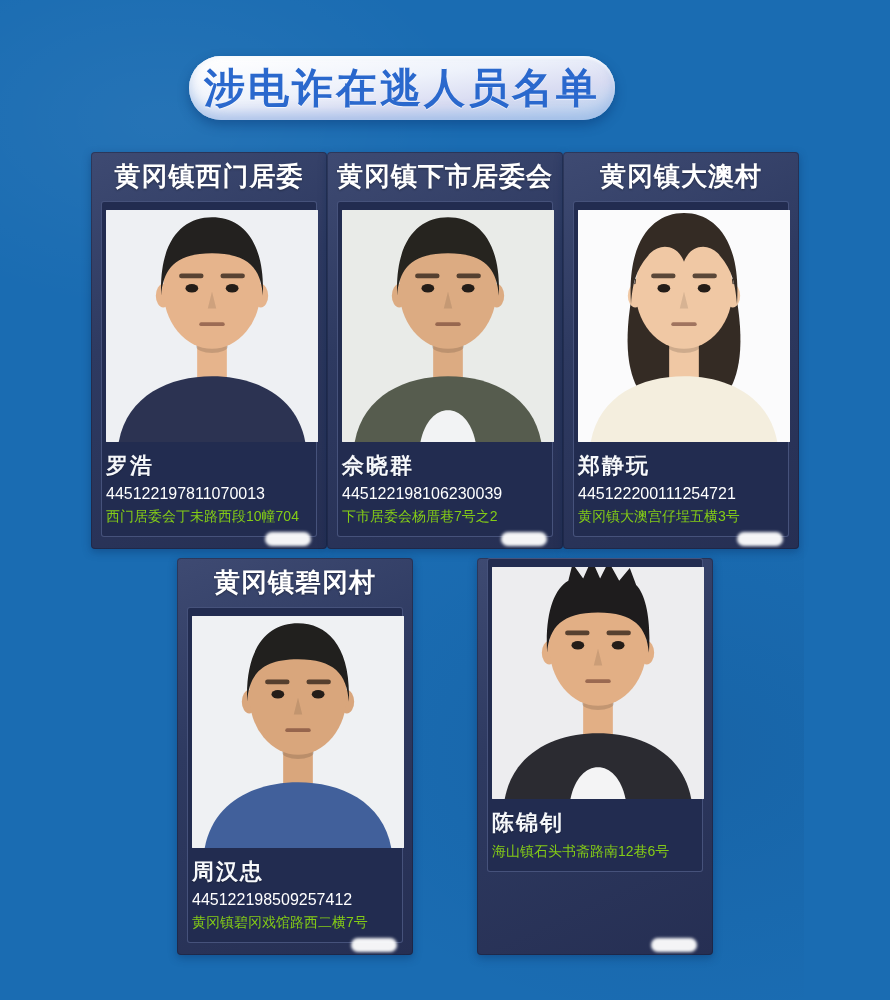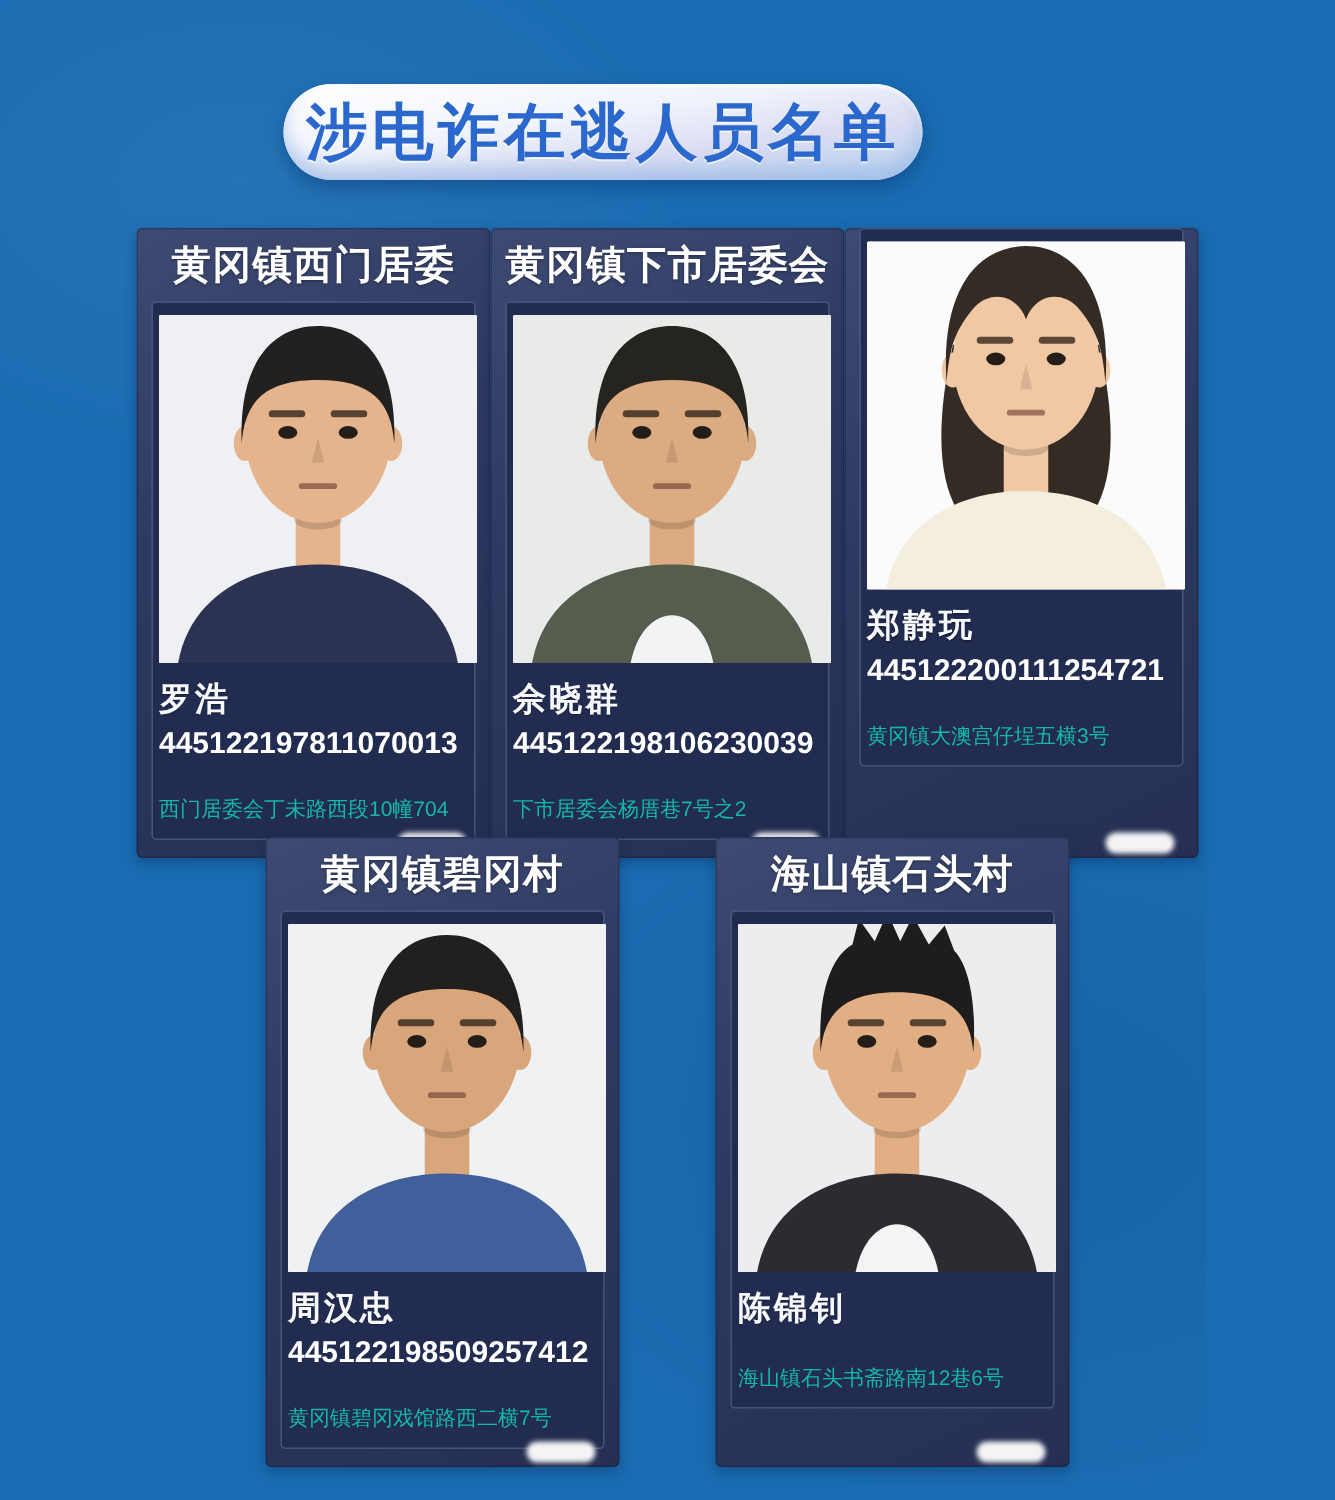--- a/index.html
+++ b/index.html
@@ -61,25 +61,25 @@
     background:var(--ph-bg,#eeeff1);
     box-shadow:inset 0 0 0 1px rgba(255,255,255,0.25), inset 0 -6px 14px rgba(0,0,0,0.08);
   }
   .photo svg{display:block;width:100%;height:100%;}
 
   .person-name{
     margin-top:9px;color:#f6f8fb;font-size:22px;font-weight:bold;
     letter-spacing:2px;white-space:nowrap;text-shadow:0 1px 1px rgba(0,0,0,0.3);
   }
   .person-id{
-    margin-top:4px;color:#ffffff;font-size:20px;font-weight:700;
+    margin-top:4px;color:#ffffff;font-size:16px;font-weight:400;
     letter-spacing:0px;white-space:nowrap;
   }
   .person-address{
-    margin-top:23px;color:#14b8a6;font-size:14px;letter-spacing:0px;white-space:nowrap;
+    margin-top:5px;color:#84cc16;font-size:14px;letter-spacing:0px;white-space:nowrap;
   }
 
   .corner-glare{
     position:absolute;right:16px;bottom:3px;width:46px;height:14px;border-radius:8px;
     background:rgba(255,255,255,0.95);filter:blur(1.6px);
   }
 
   
   .hair-variant{display:none;}
   .hair-short  .hair-path-short {display:block;}
@@ -160,20 +160,21 @@
           <path class="shirt-v" d="M74,250 C82,210 118,210 126,250 Z" fill="var(--ph-shirt)"></path>
         </svg>
       </div>
       <div class="person-name">佘晓群</div>
       <div class="person-id">445122198106230039</div>
       <div class="person-address">下市居委会杨厝巷7号之2</div>
     </div>
     <div class="corner-glare"></div>
   </div>
       <div class="card hair-pulled cloth-tee" style="--ph-bg: #fbfbfc; --ph-hair: #342b24; --ph-skin: #f0c8a4; --ph-top: #f4eede; --ph-shirt: #ffffff;">
+    <div class="card-header">黄冈镇大澳村</div>
     <div class="card-panel">
       <div class="photo">
         <svg viewBox="0 0 200 250" preserveAspectRatio="xMidYMax slice">
           <rect x="0" y="0" width="200" height="250" fill="var(--ph-bg)"></rect>
           <path class="hair-back" d="M54,96 C42,150 46,184 58,202 L142,202 C154,184 158,150 146,96 Z" fill="var(--ph-hair)"></path>
           <ellipse cx="54" cy="112" rx="7" ry="11" fill="var(--ph-skin)"></ellipse>
           <ellipse cx="146" cy="112" rx="7" ry="11" fill="var(--ph-skin)"></ellipse>
           <path d="M86,148 L114,148 L114,192 L86,192 Z" fill="var(--ph-skin)"></path>
           <ellipse cx="100" cy="160" rx="15" ry="6" fill="rgba(0,0,0,0.14)"></ellipse>
           <ellipse cx="100" cy="106" rx="46" ry="56" fill="var(--ph-skin)"></ellipse>
@@ -227,21 +228,20 @@
           <path class="shirt-v" d="M74,250 C82,210 118,210 126,250 Z" fill="var(--ph-shirt)"></path>
         </svg>
       </div>
       <div class="person-name">周汉忠</div>
       <div class="person-id">445122198509257412</div>
       <div class="person-address">黄冈镇碧冈戏馆路西二横7号</div>
     </div>
     <div class="corner-glare"></div>
   </div>
       <div class="card hair-spiky cloth-jacket" style="--ph-bg: #ededef; --ph-hair: #1e1c1d; --ph-skin: #e2af85; --ph-top: #2b2b31; --ph-shirt: #f4f4f5;">
-    <div class="card-header">海山镇石头村</div>
     <div class="card-panel">
       <div class="photo">
         <svg viewBox="0 0 200 250" preserveAspectRatio="xMidYMax slice">
           <rect x="0" y="0" width="200" height="250" fill="var(--ph-bg)"></rect>
           <path class="hair-back" d="M54,96 C42,150 46,184 58,202 L142,202 C154,184 158,150 146,96 Z" fill="var(--ph-hair)"></path>
           <ellipse cx="54" cy="112" rx="7" ry="11" fill="var(--ph-skin)"></ellipse>
           <ellipse cx="146" cy="112" rx="7" ry="11" fill="var(--ph-skin)"></ellipse>
           <path d="M86,148 L114,148 L114,192 L86,192 Z" fill="var(--ph-skin)"></path>
           <ellipse cx="100" cy="160" rx="15" ry="6" fill="rgba(0,0,0,0.14)"></ellipse>
           <ellipse cx="100" cy="106" rx="46" ry="56" fill="var(--ph-skin)"></ellipse>

